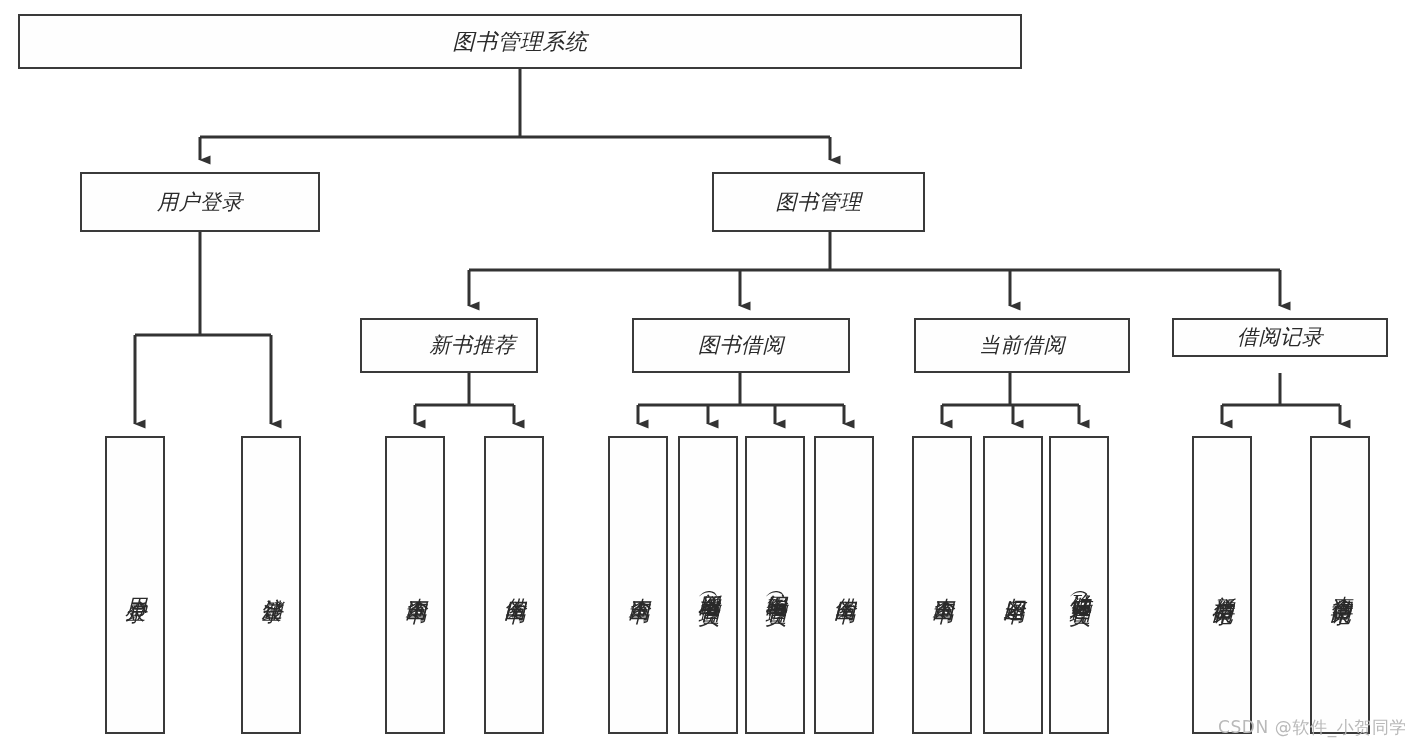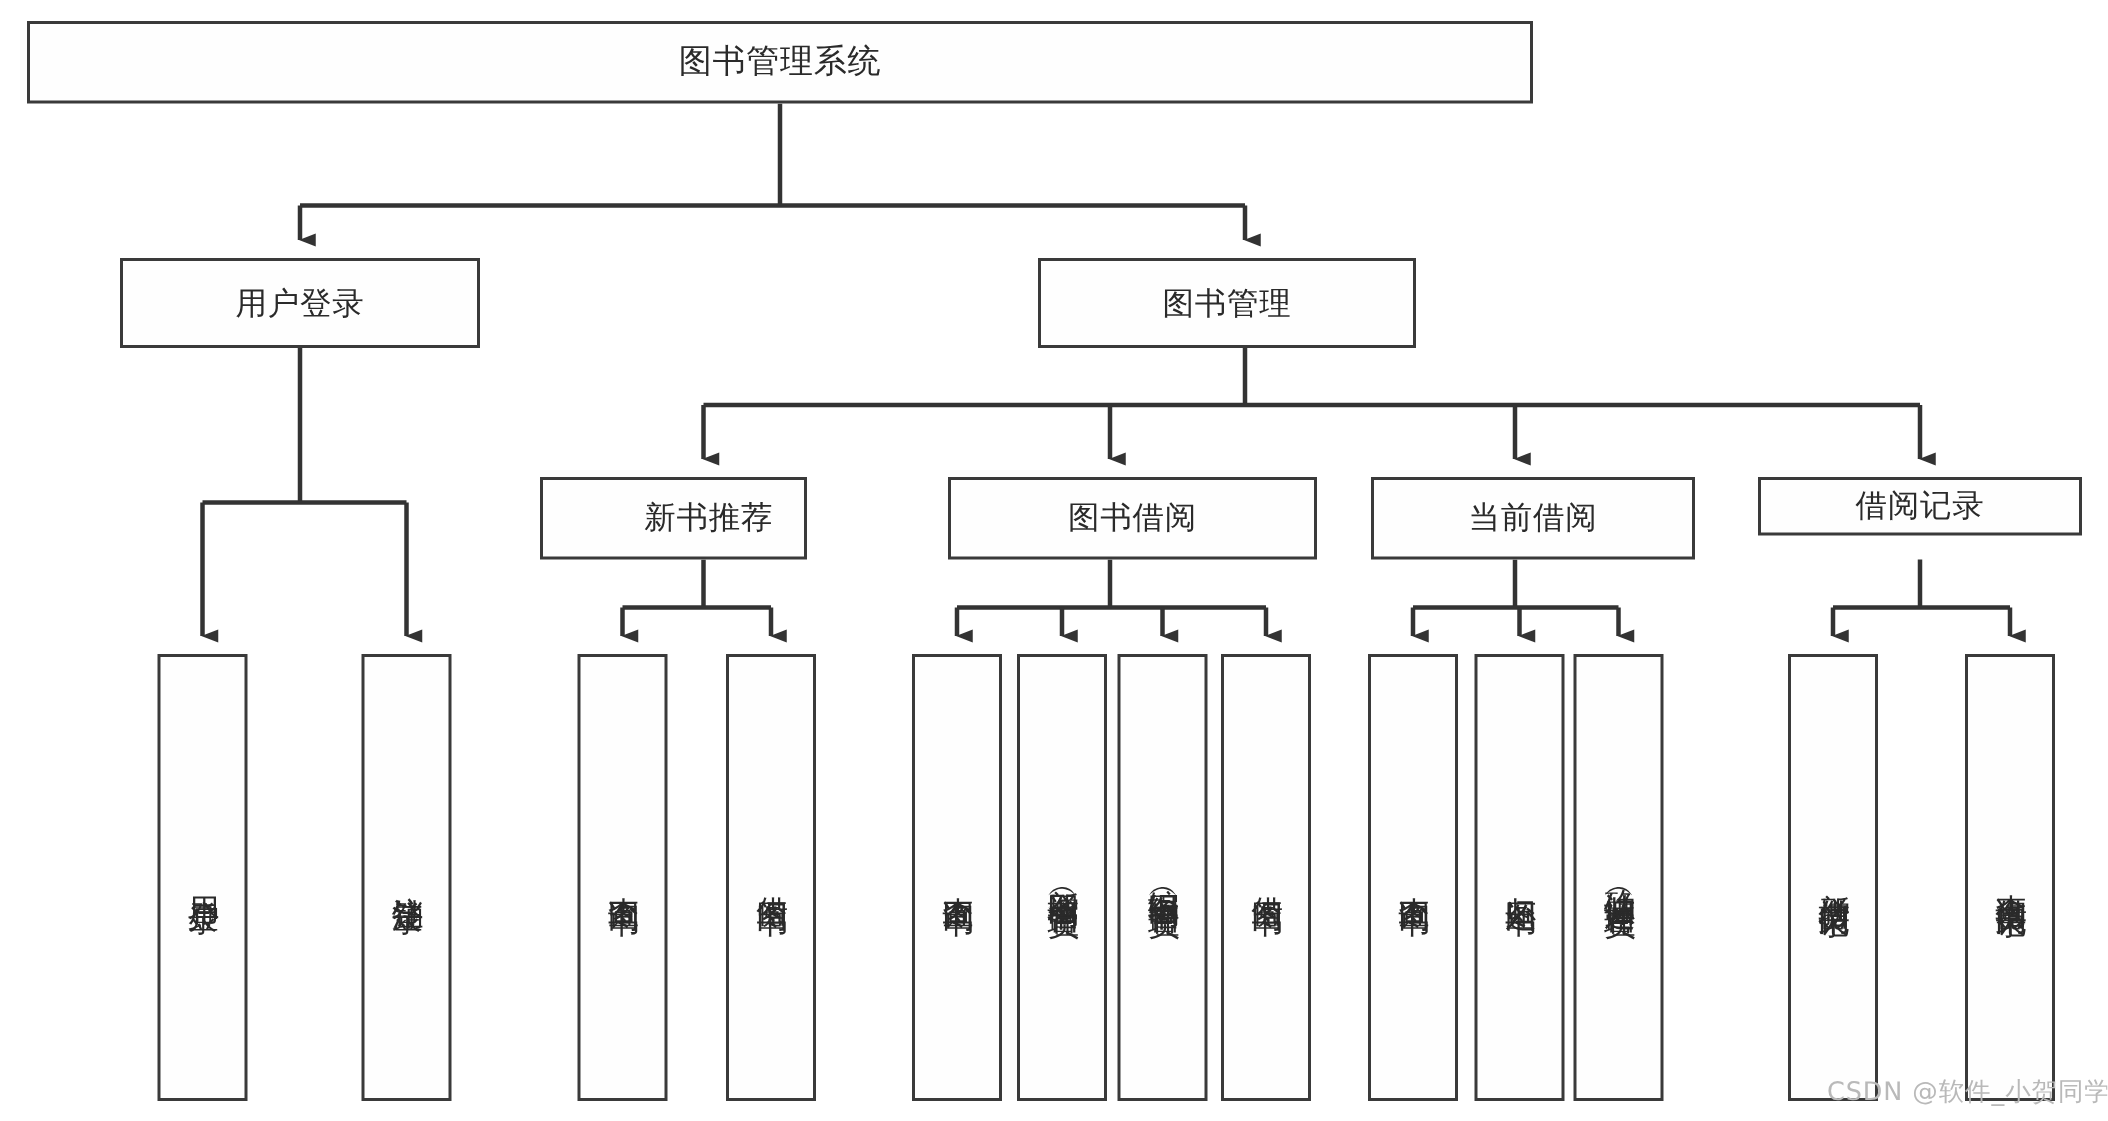--- a/index.html
+++ b/index.html
@@ -29,20 +29,21 @@
   .node {
     position: absolute;
     box-sizing: border-box;
     background: #fefefe;
     border: 2.5px solid #3a3a3a;
     display: flex;
     align-items: center;
     justify-content: center;
     color: #262626;
     z-index: 2;
+    font-style: italic;
   }
   .node-label {
     font-size: 21px;
     line-height: 1.15;
     letter-spacing: 0.5px;
     white-space: nowrap;
     color: #2a2a2a;
   }
   .node.vertical .node-label {
     writing-mode: vertical-rl;
@@ -121,28 +122,28 @@
     </g>
   </svg>
 
   <div class="node root" style="left:18px; top:14px; width:1004px; height:55px;">
     <span class="node-label">图书管理系统</span>
   </div>
 
   <div class="node level2" style="left:80px; top:172px; width:240px; height:60px;">
     <span class="node-label">用户登录</span>
   </div>
-  <div class="node level2" style="left:692px; top:172px; width:252px; height:60px;">
+  <div class="node level2" style="left:712px; top:172px; width:213px; height:60px;">
     <span class="node-label">图书管理</span>
   </div>
 
   <div class="node level2" style="left:360px; top:318px; width:178px; height:55px;padding-left:47px;">
     <span class="node-label">新书推荐</span>
   </div>
-  <div class="node level2" style="left:632px; top:318px; width:246px; height:55px;">
+  <div class="node level2" style="left:632px; top:318px; width:218px; height:55px;">
     <span class="node-label">图书借阅</span>
   </div>
   <div class="node level2" style="left:914px; top:318px; width:216px; height:55px;">
     <span class="node-label">当前借阅</span>
   </div>
   <div class="node level2" style="left:1172px; top:318px; width:216px; height:39px;">
     <span class="node-label">借阅记录</span>
   </div>
 
   <div class="node vertical" style="left:105px; top:436px; width:60px; height:298px;">

